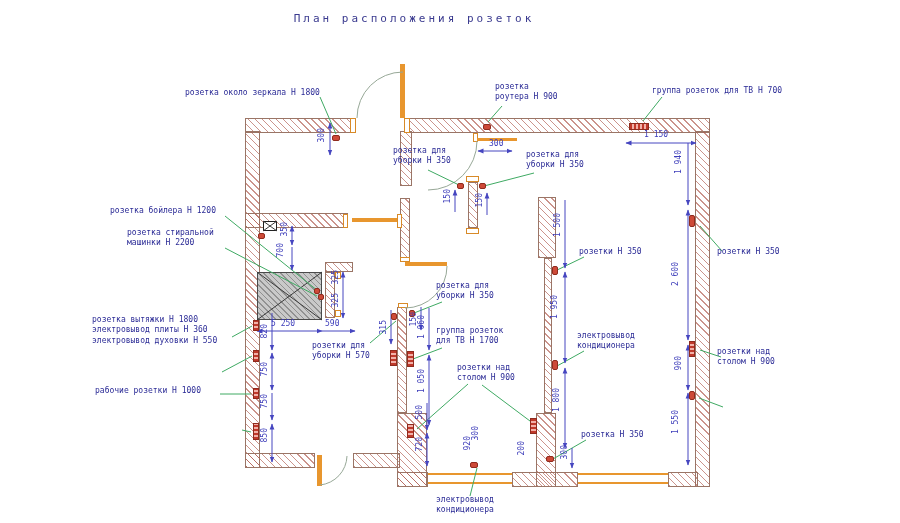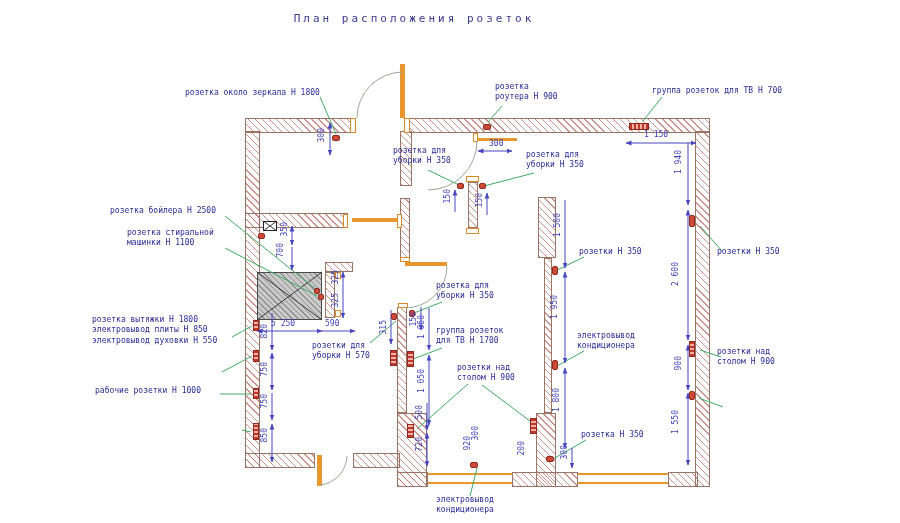--- a/index.html
+++ b/index.html
@@ -173,25 +173,25 @@
   <div class="sock" style="left:689px;top:215px;width:6px;height:12px;"></div>
   <div class="sockg" style="left:689px;top:341px;width:6px;height:16px;"></div>
   <div class="sock" style="left:689px;top:391px;width:6px;height:9px;"></div>
   <div class="sock" style="left:470px;top:462px;width:8px;height:6px;"></div>
   <div class="sock" style="left:546px;top:456px;width:8px;height:6px;"></div>
 
   <div class="lbl" style="left:185px;top:88px;">розетка около зеркала Н 1800</div>
   <div class="lbl" style="left:495px;top:82px;">розетка
 роутера Н 900</div>
   <div class="lbl" style="left:652px;top:86px;">группа розеток для ТВ Н 700</div>
-  <div class="lbl" style="left:110px;top:206px;">розетка бойлера Н 2500</div>
+  <div class="lbl" style="left:110px;top:206px;">розетка бойлера Н 1200</div>
   <div class="lbl" style="left:127px;top:228px;">розетка стиральной
-машинки Н 1100</div>
+машинки Н 2200</div>
   <div class="lbl" style="left:92px;top:315px;">розетка вытяжки Н 1800
-электровывод плиты Н 850
+электровывод плиты Н 360
 электровывод духовки Н 550</div>
   <div class="lbl" style="left:95px;top:386px;">рабочие розетки Н 1000</div>
   <div class="lbl" style="left:393px;top:146px;">розетка для
 уборки Н 350</div>
   <div class="lbl" style="left:526px;top:150px;">розетка для
 уборки Н 350</div>
   <div class="lbl" style="left:436px;top:281px;">розетка для
 уборки Н 350</div>
   <div class="lbl" style="left:312px;top:341px;">розетки для
 уборки Н 570</div>

